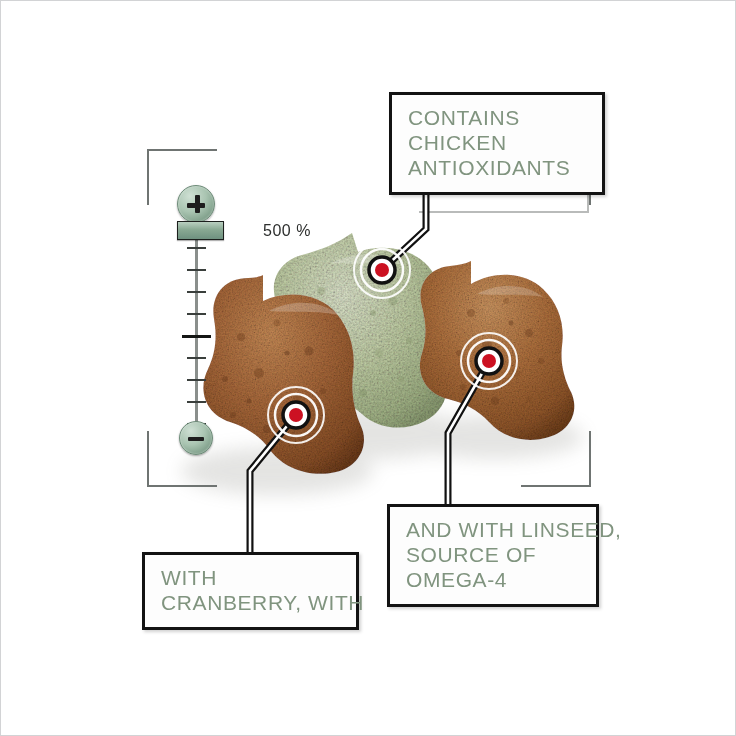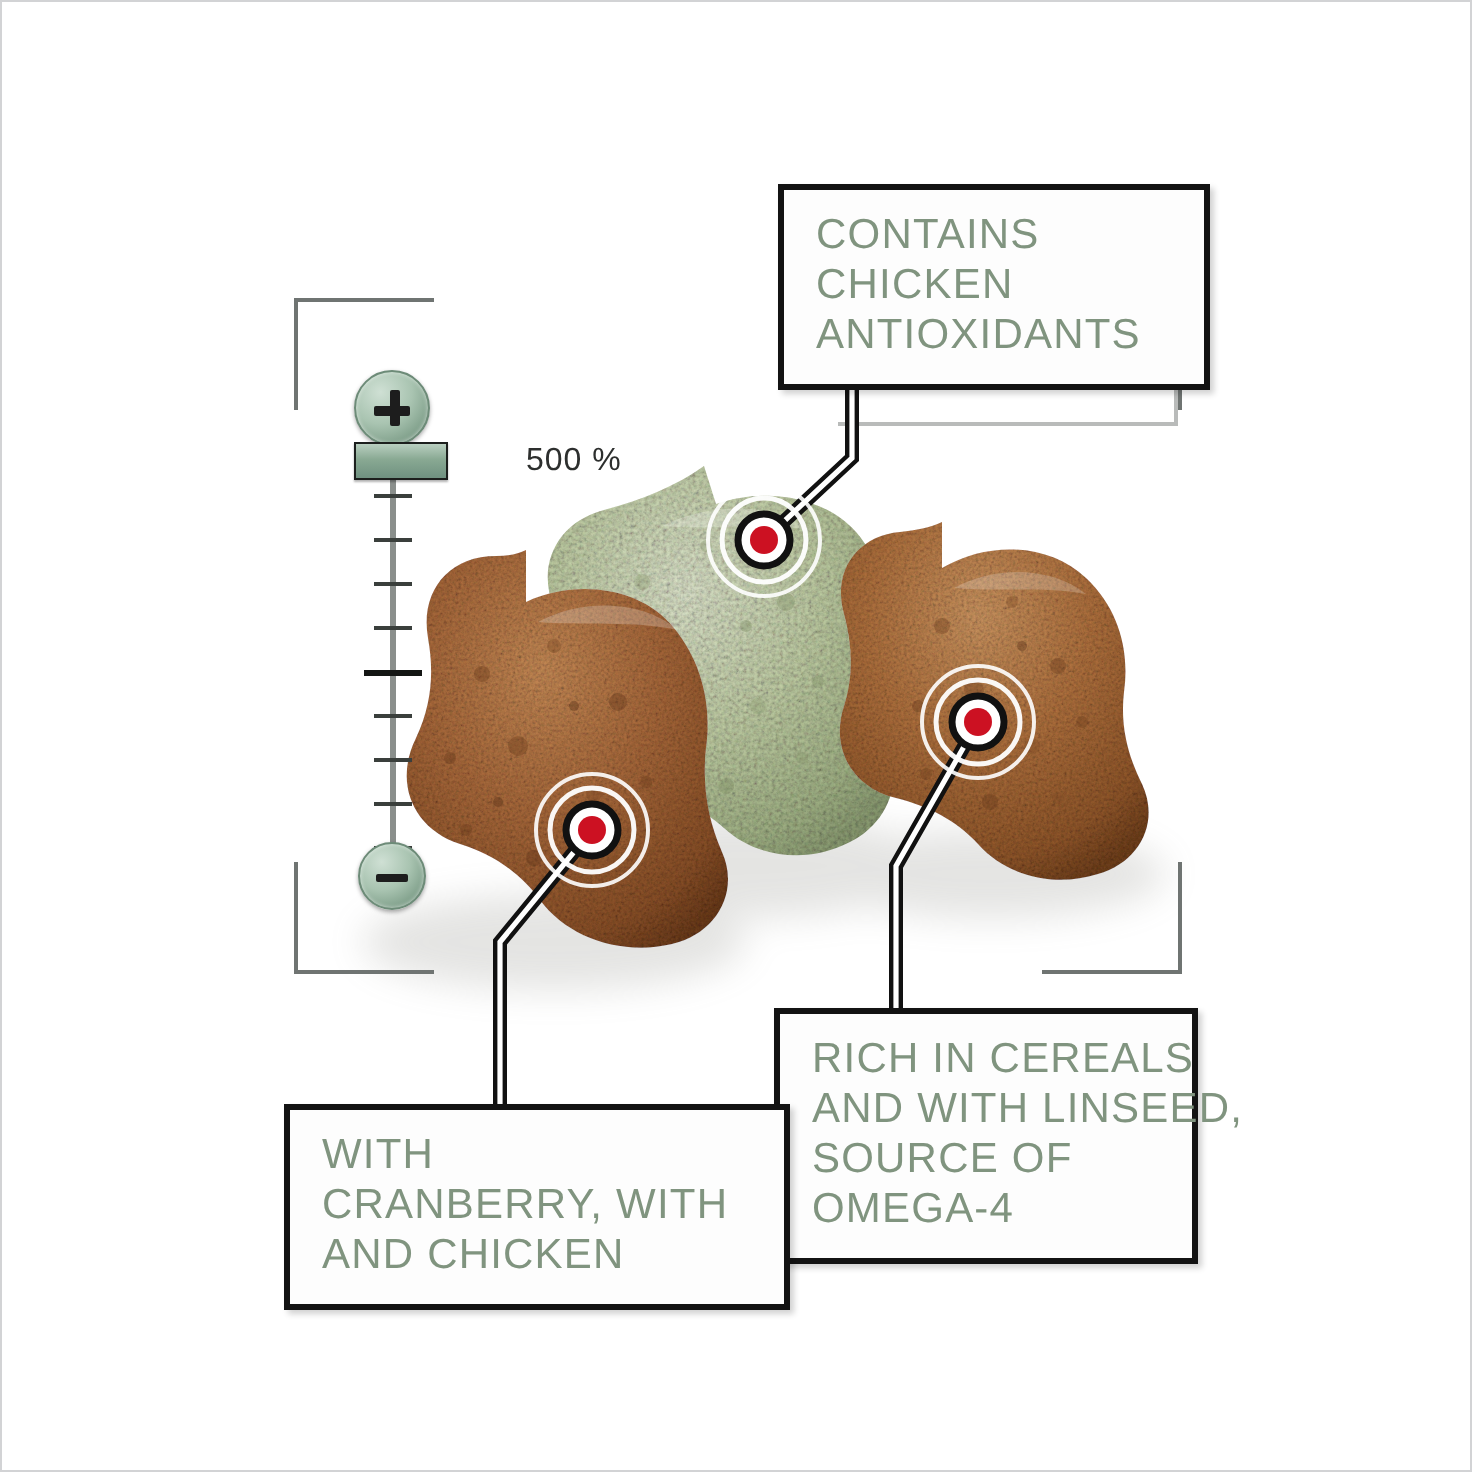--- a/index.html
+++ b/index.html
@@ -314,25 +314,23 @@
     </div>
   </div>
 
   <div class="callout" style="left:388px;top:91px;width:216px;">
     <div class="line">CONTAINS</div>
     <div class="line">CHICKEN</div>
     <div class="line">ANTIOXIDANTS</div>
   </div>
 
   <div class="callout" style="left:386px;top:503px;width:212px;">
-    <div class="line">RICH IN CEREALS</div>
     <div class="line">AND WITH LINSEED,</div>
     <div class="line">SOURCE OF</div>
     <div class="line">OMEGA-4</div>
   </div>
 
-  <div class="callout" style="left:141px;top:551px;width:253px;">
+  <div class="callout" style="left:141px;top:551px;width:217px;">
     <div class="line">WITH</div>
     <div class="line">CRANBERRY, WITH</div>
-    <div class="line">AND CHICKEN</div>
   </div>
 
 </div>
 
 </body></html>

